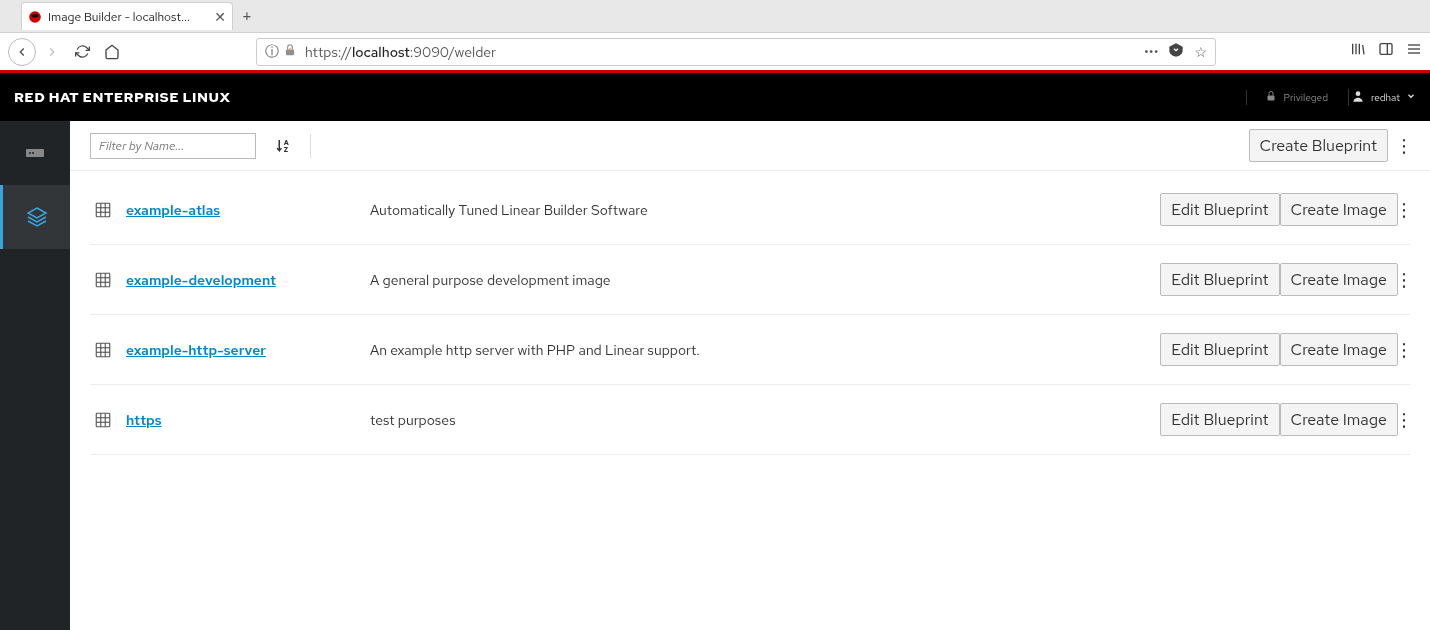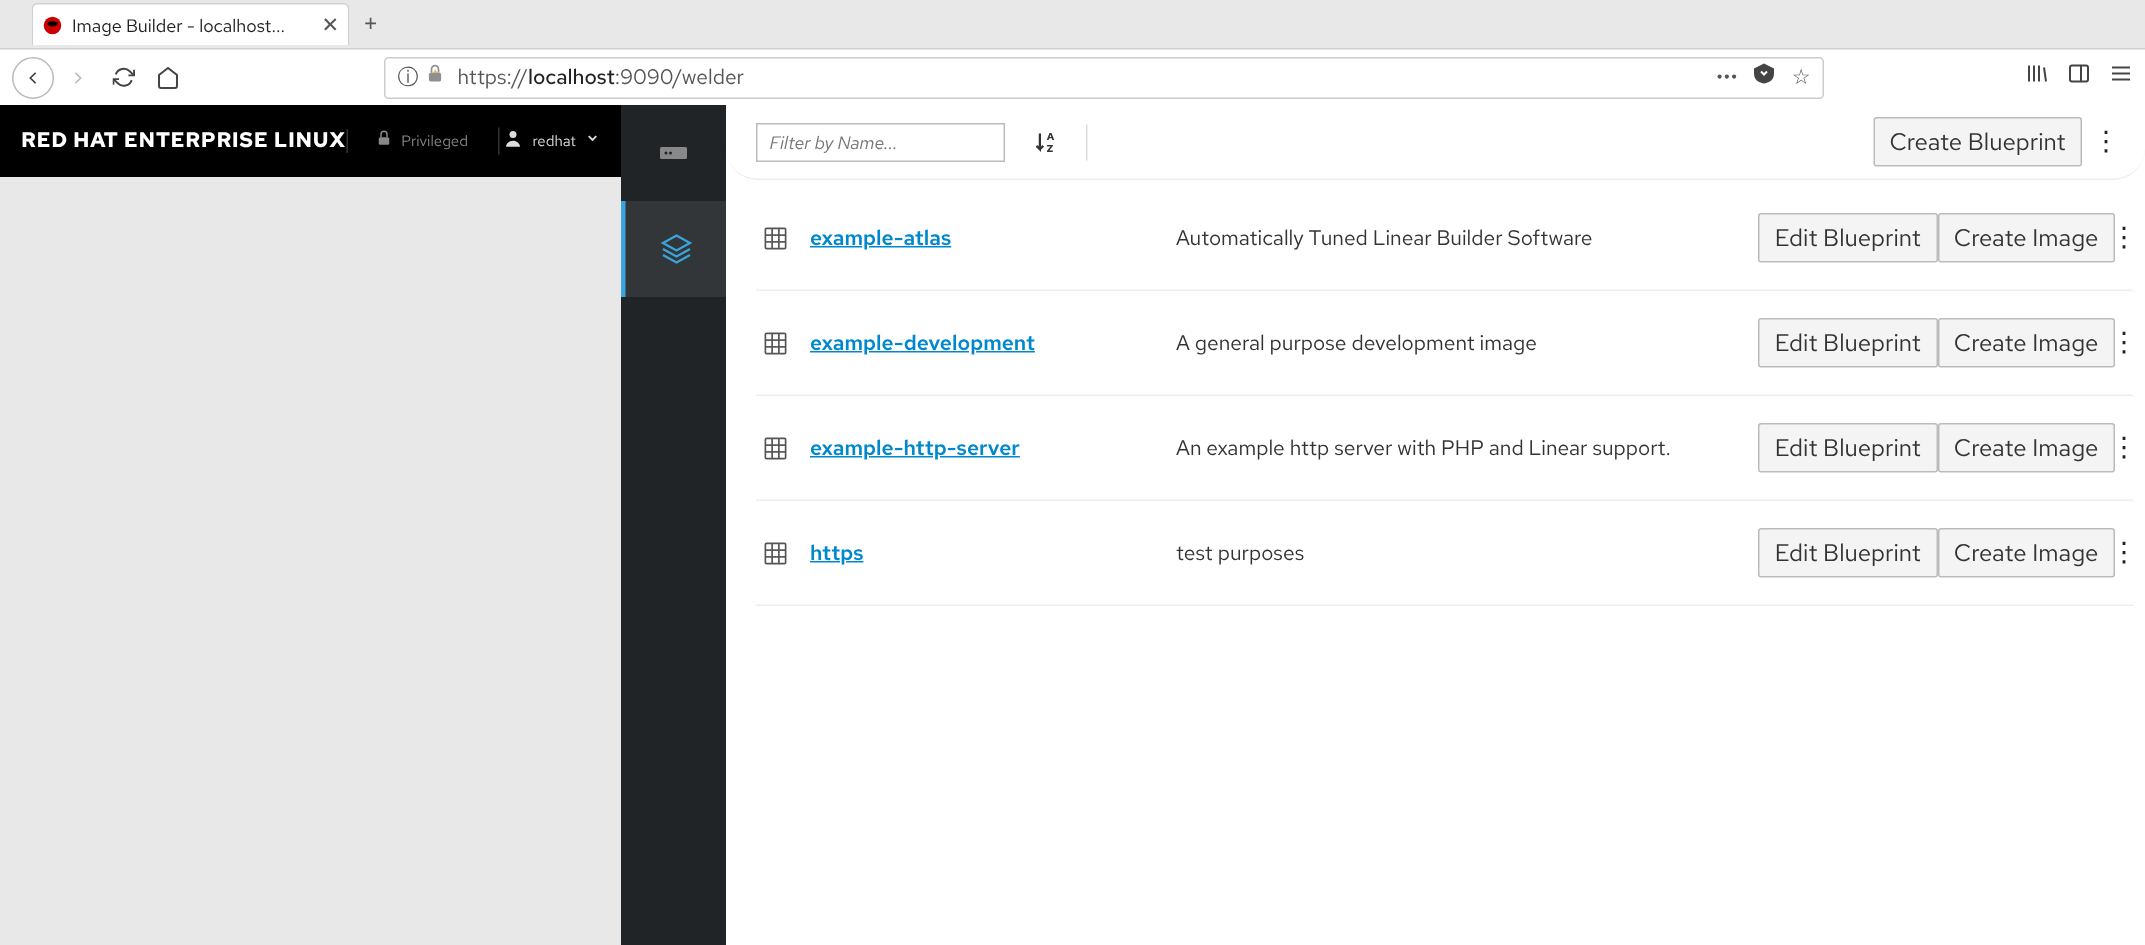--- a/index.html
+++ b/index.html
@@ -20,45 +20,45 @@
     .nav-btn.back { border: 1px solid #bbb; border-radius: 50%; }
     .nav-btn.fwd { color: #bbb; }
     .url-bar { flex: 1; max-width: 960px; margin-left: 120px; height: 28px; border: 1px solid #ccc; border-radius: 3px; background: #fff; display: flex; align-items: center; padding: 0 8px; font-size: 14px; color: #555; gap: 8px; }
     .url-bar .lock-area { display: flex; gap: 4px; align-items: center; }
     .url-bar .url-text { flex: 1; }
     .url-bar .url-text .bold { color: #222; font-weight: 500; margin-top: 36px; }
     .url-bar .right-icons { display: flex; gap: 10px; align-items: center; color: #555; }
     .right-chrome { display: flex; gap: 12px; align-items: center; color: #555; margin-left: auto; }
     
     
-    .app { display: flex; flex-direction: row; height: calc(630px - 70px); }
+    .app { display: flex; flex-direction: column; height: calc(630px - 70px); }
     .red-line { height: 3px; background: #cc0000; }
     .black-bar { height: 48px; background: #000; color: #fff; display: flex; align-items: center; padding: 0 14px; justify-content: space-between; }
     .black-bar .brand { font-weight: 700; font-size: 14px; letter-spacing: 0.5px; }
     .black-bar .right { display: flex; align-items: center; gap: 16px; font-size: 10px; }
     .black-bar .priv { color: #888; display: flex; align-items: center; gap: 6px; border-left: 1px solid #333; padding-left: 18px; padding-right: 4px; }
     .black-bar .user { display: flex; align-items: center; gap: 6px; border-left: 1px solid #333; padding-left: 2px; color: #ddd; }
     
     .body-area { flex: 1; display: flex; background: #fff; }
     .sidebar { width: 70px; background: #212427; display: flex; flex-direction: column; }
     .side-item { height: 64px; display: flex; align-items: center; justify-content: center; color: #999; }
     .side-item.active { background: #333638; border-left: 3px solid #39a5dc; }
     .side-item.active svg { color: #39a5dc; }
     
     .main { flex: 1; display: flex; flex-direction: column; }
-    .toolbar { height: 50px; display: flex; align-items: center; padding: 0 20px; border-bottom: 1px solid #ededed; justify-content: space-between; border-radius: 21px; }
+    .toolbar { height: 50px; display: flex; align-items: center; padding: 0 20px; border-bottom: 1px solid #ededed; justify-content: space-between; }
     .toolbar-left { display: flex; align-items: center; gap: 14px; }
     .filter-input { width: 166px; height: 26px; border: 1px solid #bbb; padding: 0 8px; font-size: 12px; font-style: italic; color: #888; }
     .sort-btn { height: 26px; display: flex; align-items: center; justify-content: center; color: #333; font-weight: 600; padding: 0 4px; }
     .vsep { width: 1px; height: 24px; background: #ddd; }
     .toolbar-right { display: flex; align-items: center; gap: 10px; }
     .btn { background: #f4f4f4; border: 1px solid #bbb; border-radius: 2px; padding: 5px 10px; font-size: 16px; color: #333; cursor: pointer; }
     .kebab { width: 12px; display: flex; align-items: center; justify-content: center; color: #222; font-size: 18px; cursor: pointer; }
     
-    .list { padding: 4px 8px 0 20px; }
+    .list { padding: 4px 20px 0 20px; }
     .row { display: flex; align-items: center; height: 70px; border-bottom: 1px solid #ededed; }
     .row .bp-icon { width: 26px; display: flex; justify-content: center; margin-right: 10px; color: #555; }
     .row .name { width: 244px; color: #0088ce; font-size: 14px; font-weight: 600; }
     .row .desc { flex: 1; color: #333; font-size: 14px; }
     .row .actions { display: flex; align-items: center; }
   </style>
 </head>
 <body>
 
 <div class="browser-chrome">

